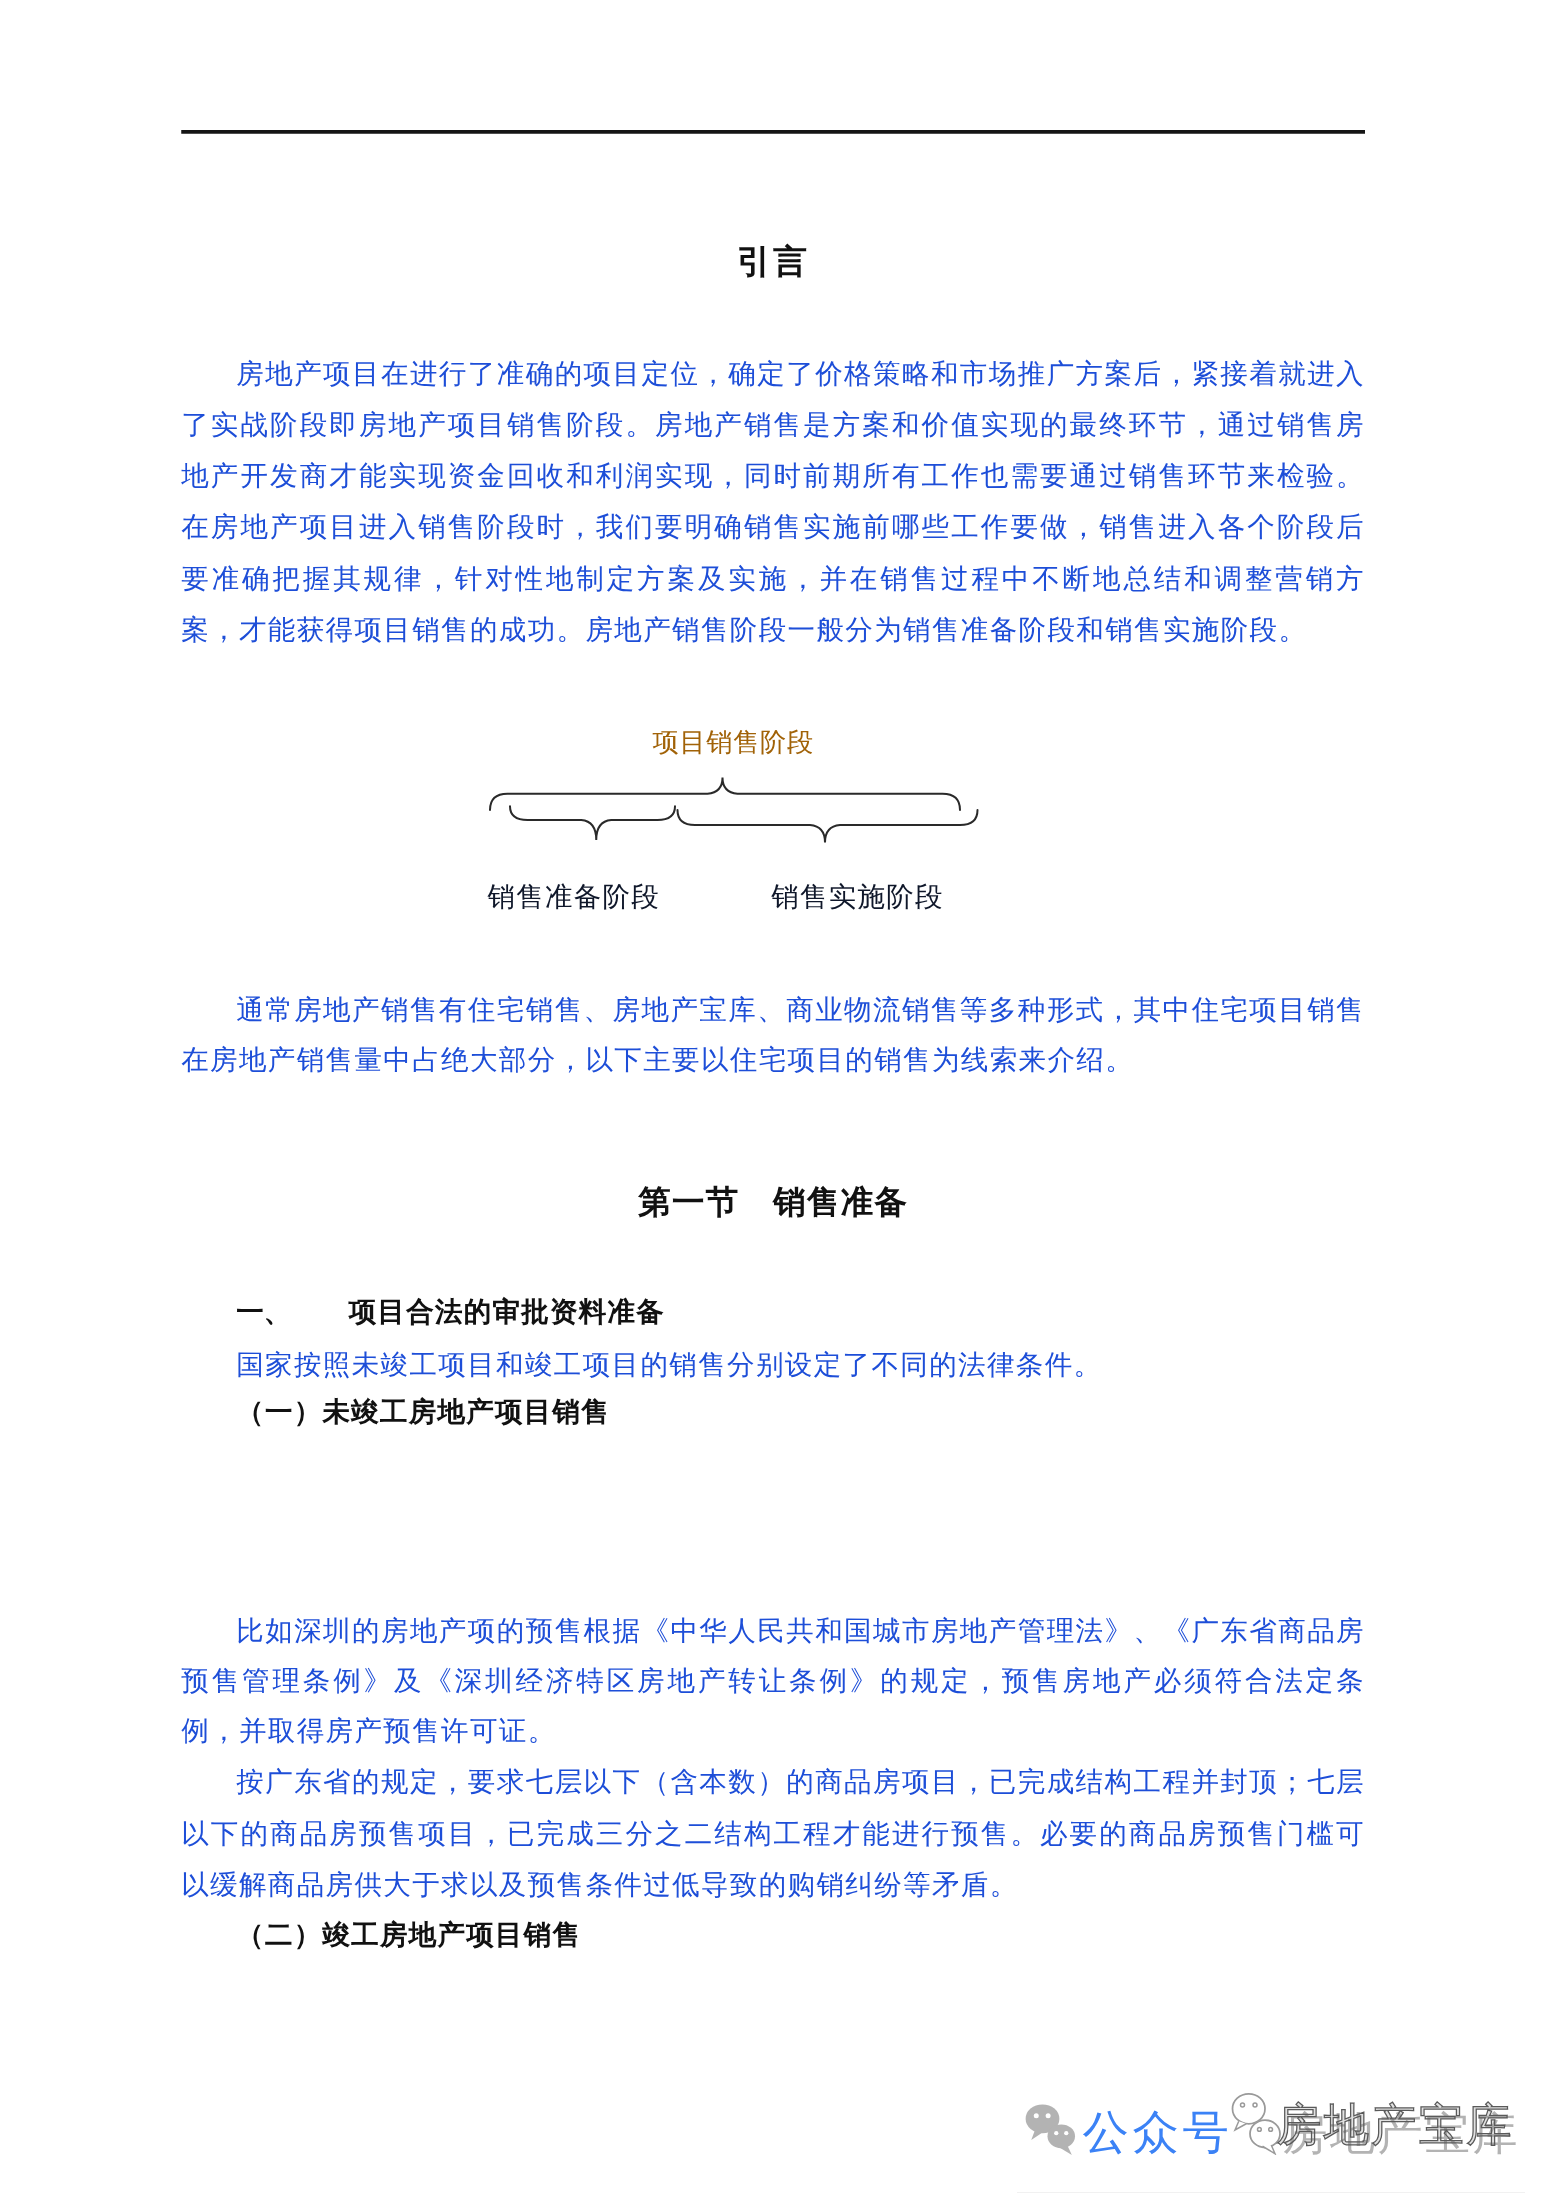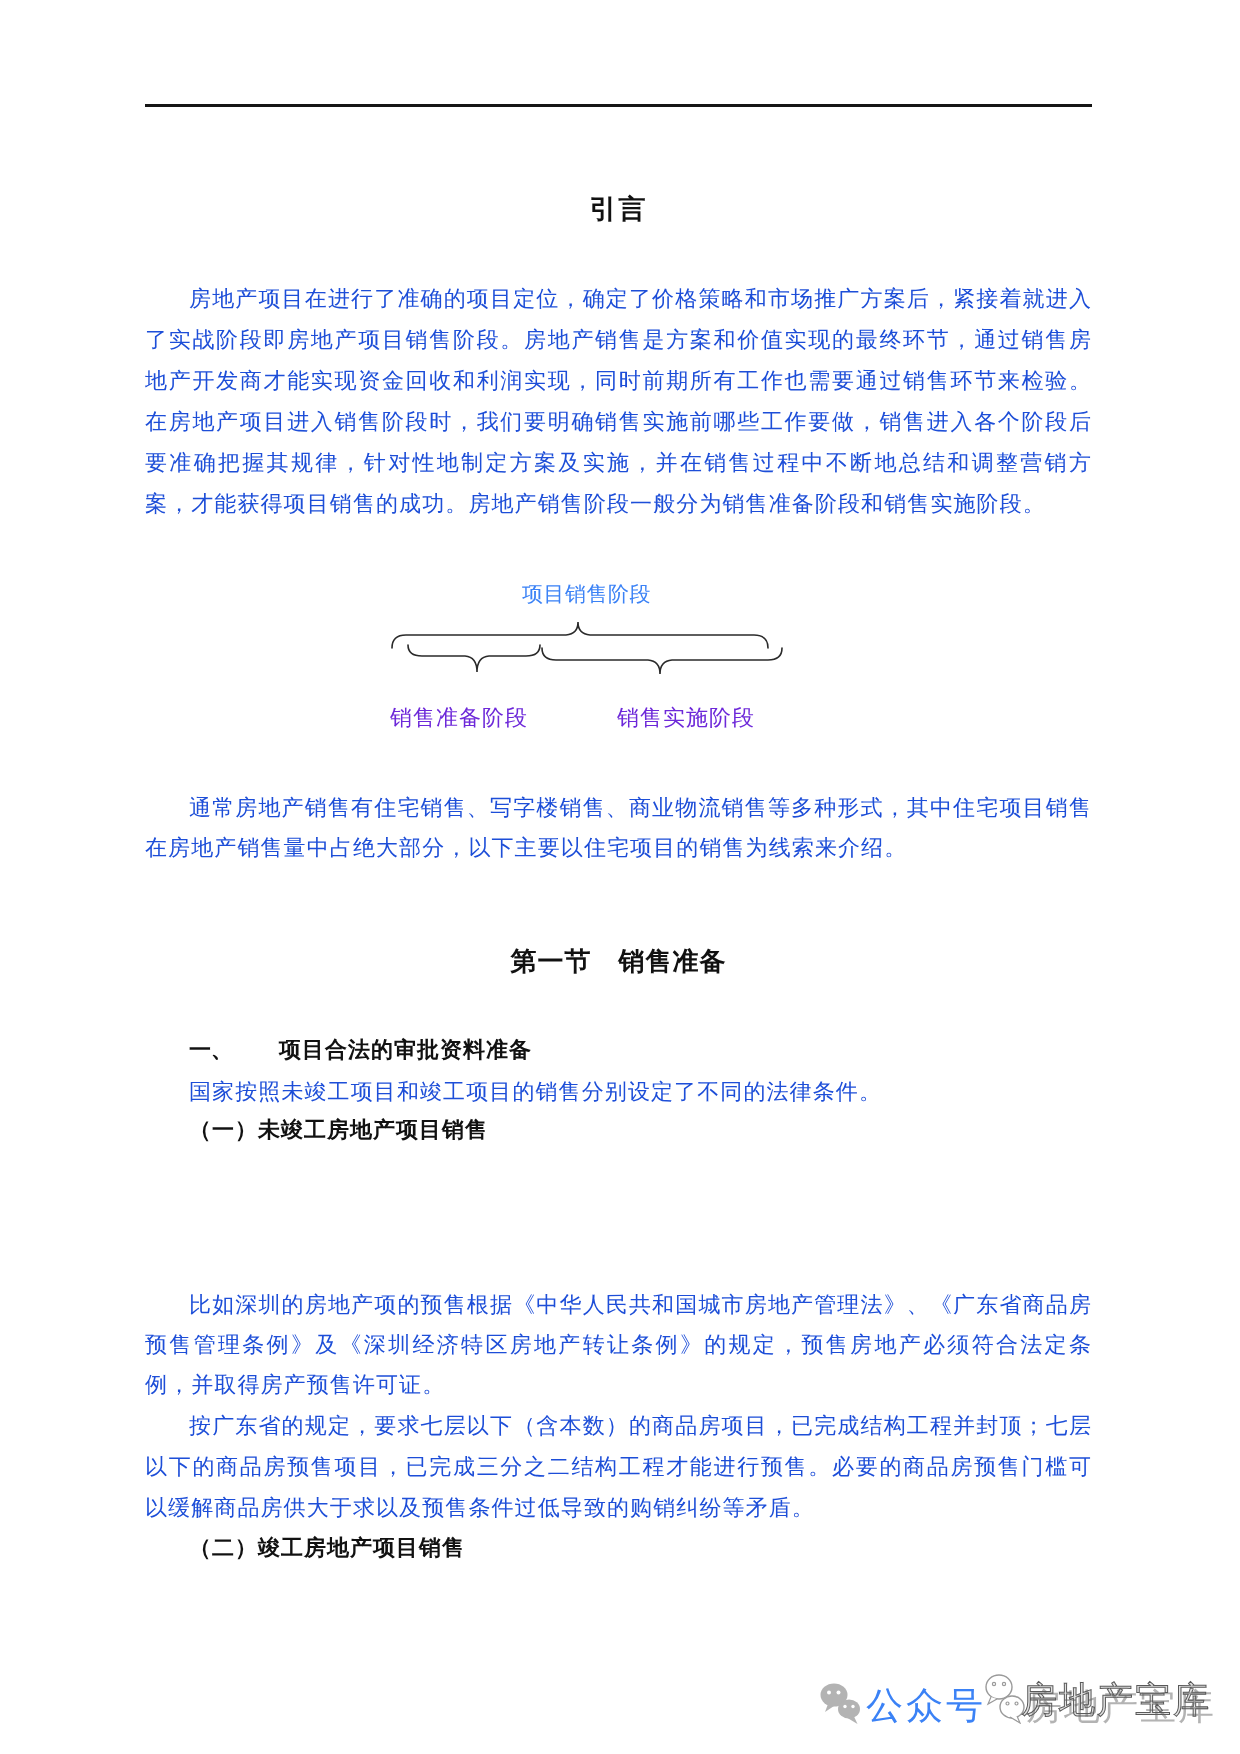--- a/index.html
+++ b/index.html
@@ -39,24 +39,24 @@
   .heading-2{
     position:absolute;left:145px;width:947px;
     font-family:Liberation Sans, sans-serif;font-size:22px;font-weight:bold;
     line-height:28px;text-indent:2em;letter-spacing:1px;
   }
   .h2a{top:1116px;}
   .h2b{top:1534px;}
   
   .diagram-title{
     position:absolute;left:522px;top:581px;font-size:21px;line-height:26px;
-    letter-spacing:0.5px;color:#3b82f6;
+    letter-spacing:0.5px;color:#a16207;
   }
   .braces{position:absolute;left:380px;top:612px;}
-  .diagram-label{position:absolute;top:704px;font-size:22px;line-height:28px;letter-spacing:1px;color:#6d28d9;}
+  .diagram-label{position:absolute;top:704px;font-size:22px;line-height:28px;letter-spacing:1px;color:#0f172a;}
   .diagram-label.left{left:390px;}
   .diagram-label.right{left:617px;}
   
   .footer-watermark{position:absolute;left:0;top:0;width:1240px;height:1754px;pointer-events:none;}
   .wm-icon-solid{position:absolute;left:820px;top:1682px;}
   .wm-prefix{
     position:absolute;left:866px;top:1686px;
     font-family:"Liberation Sans",sans-serif;font-size:37px;line-height:40px;
     letter-spacing:3px;
   }
@@ -89,21 +89,21 @@
     <path d="M 12 36 Q 12 23 26 23 L 186 23 Q 198 22 198 10 Q 198 22 210 23 L 374 23 Q 388 23 388 36" fill="none" stroke="#2a2a2a" stroke-width="1.6" stroke-linecap="round"></path>
 
     <path d="M 28 33 Q 28 44 42 44 L 85 44 Q 97 45 97 60 Q 97 45 109 44 L 146 44 Q 160 44 160 33" fill="none" stroke="#2a2a2a" stroke-width="1.6" stroke-linecap="round"></path>
 
     <path d="M 162 36 Q 162 48 176 48 L 268 48 Q 280 49 280 62 Q 280 49 292 48 L 388 48 Q 402 48 402 36" fill="none" stroke="#2a2a2a" stroke-width="1.6" stroke-linecap="round"></path>
   </svg>
 
   <div class="diagram-label left">销售准备阶段</div>
   <div class="diagram-label right">销售实施阶段</div>
 
-  <p class="body-par p2">通常房地产销售有住宅销售、写字楼销售、商业物流销售等多种形式，其中住宅项目销售在房地产销售量中占绝大部分，以下主要以住宅项目的销售为线索来介绍。</p>
+  <p class="body-par p2">通常房地产销售有住宅销售、房地产宝库、商业物流销售等多种形式，其中住宅项目销售在房地产销售量中占绝大部分，以下主要以住宅项目的销售为线索来介绍。</p>
 
   <h2 class="section-title">第一节　销售准备</h2>
 
   <div class="heading-1">
     <span>一、</span><span class="h1-text">项目合法的审批资料准备</span>
   </div>
 
   <p class="body-par single">国家按照未竣工项目和竣工项目的销售分别设定了不同的法律条件。</p>
 
   <div class="heading-2 h2a">（一）未竣工房地产项目销售</div>

